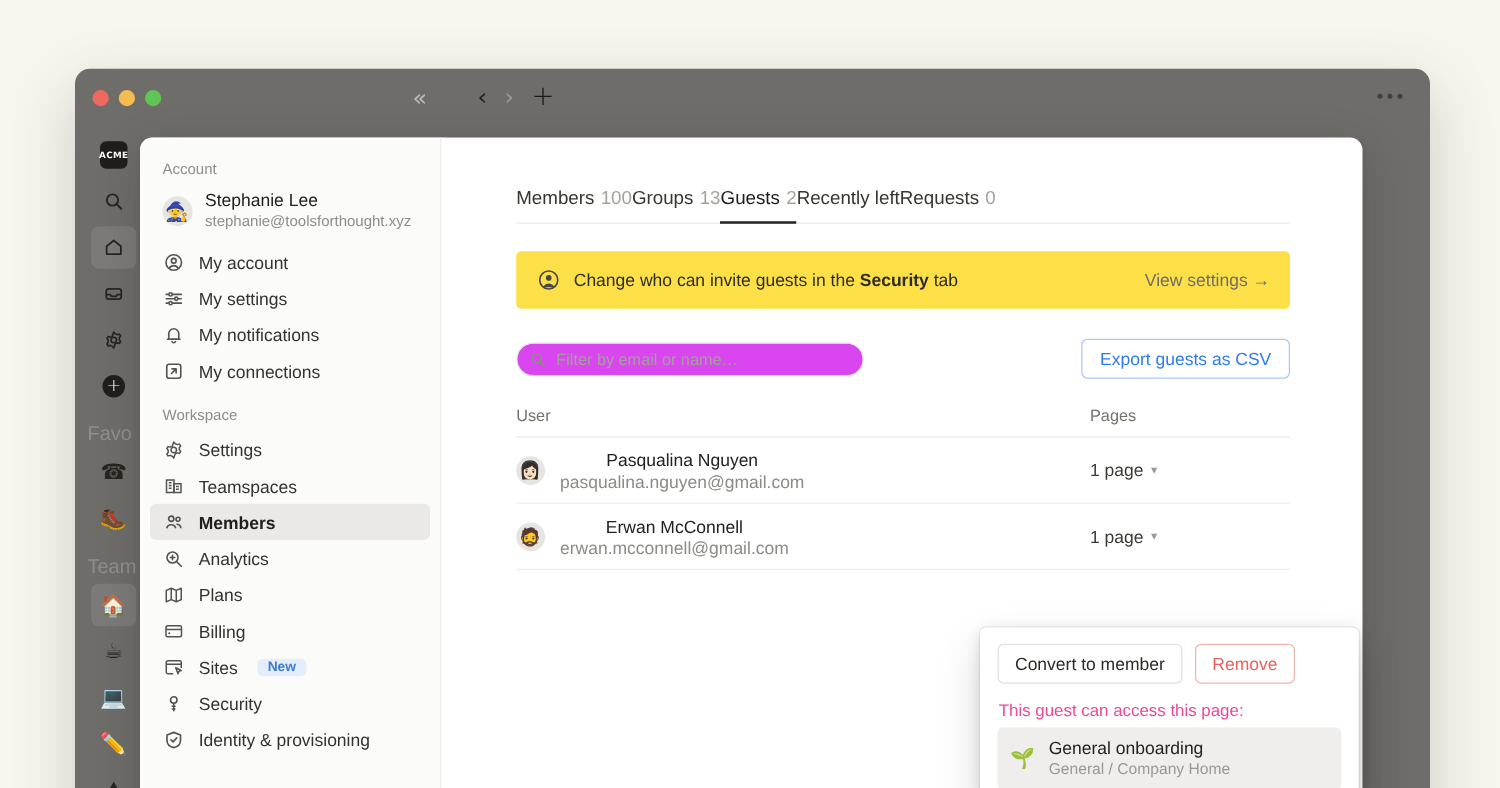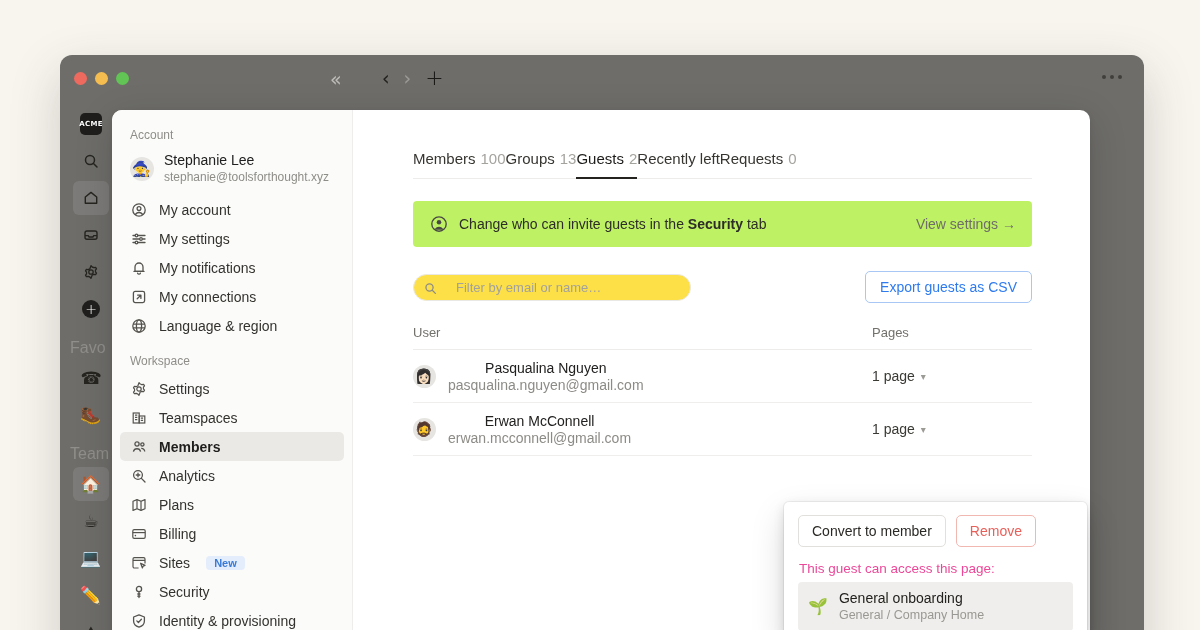--- a/index.html
+++ b/index.html
@@ -154,35 +154,35 @@
   }
   .tab .cnt { color: #A5A39E; margin-left: 5px; }
   .tab.active { color: #1C1B19; }
   .tab.active::after {
     content: ""; position: absolute;
     left: 0; right: 0; bottom: -1px; height: 2px; background: #242320;
   }
 
   .banner {
     margin-top: 22px;
-    height: 46px; background: #bef264; border-radius: 4px;
+    height: 46px; background: #fde047; border-radius: 4px;
     display: flex; align-items: center;
     padding: 0 16px 0 17px;
     justify-content: flex-end;
   }
   .banner-ico { width: 18px; height: 18px; flex:0 0 18px; color: #4A4844; margin-right: 11px; }
   .banner-txt { font-size: 14px; color: #2D2C28; flex: 1; }
   .banner-txt b { font-weight: bold; }
   .banner-link { font-size: 14px; color: #6F6D68; white-space: nowrap; }
 
   .toolbar { margin-top: 24px; display: flex; align-items: center; justify-content: space-between; }
   .search {
     width: 278px; height: 27px;
-    background: #fde047; border: 1px solid #EAE8E5; border-radius: 14px;
-    display: flex; align-items: center; padding: 0 10px; gap: 19px;
+    background: #d946ef; border: 1px solid #EAE8E5; border-radius: 14px;
+    display: flex; align-items: center; padding: 0 10px; gap: 8px;
   }
   .search-ico { width: 13px; height: 13px; color: #8E8C87; flex:0 0 13px; }
   .search input {
     border: 0; outline: 0; background: transparent;
     font-size: 13px; color: #33322E; width: 100%;
     font-family: "Liberation Sans", sans-serif;
   }
   .search input::placeholder { color: #A3A19C; }
   .export-btn {
     border: 1px solid #A8C7F5; border-radius: 5px;
@@ -368,30 +368,20 @@
         <span>My notifications</span>
       </div>
       <div class="menu-item">
         <span class="menu-ico">
             <svg width="16" height="16" viewBox="0 0 16 16" fill="none" stroke="currentColor" stroke-width="1.3">
               <rect x="2.4" y="2.4" width="11.2" height="11.2" rx="1.8"></rect>
               <path d="M6.2 9.8 9.9 6.1M6.6 6.1h3.3v3.3" stroke-linecap="round" stroke-linejoin="round"></path>
             </svg>
           </span>
         <span>My connections</span>
-      </div>
-      <div class="menu-item">
-        <span class="menu-ico">
-            <svg width="16" height="16" viewBox="0 0 16 16" fill="none" stroke="currentColor" stroke-width="1.3">
-              <circle cx="8" cy="8" r="6.2"></circle>
-              <ellipse cx="8" cy="8" rx="2.6" ry="6.2"></ellipse>
-              <path d="M2 6.1h12M2 9.9h12"></path>
-            </svg>
-          </span>
-        <span>Language &amp; region</span>
       </div>
 
       <div class="menu-section tight">Workspace</div>
 
       <div class="menu-item">
         <span class="menu-ico">
             <svg width="16" height="16" viewBox="0 0 16 16" fill="none" stroke="currentColor" stroke-width="1.2">
               <circle cx="8" cy="8" r="2.2"></circle>
               <path d="M8 1.6 9.2 3a5.6 5.6 0 0 1 1.6.7l1.8-.4.9 1.5-1.1 1.4q.1.4.1.8t-.1.8l1.1 1.4-.9 1.5-1.8-.4a5.6 5.6 0 0 1-1.6.7L8 14.4 6.8 13a5.6 5.6 0 0 1-1.6-.7l-1.8.4-.9-1.5 1.1-1.4Q3.5 9.4 3.5 9t.1-.8L2.5 6.8l.9-1.5 1.8.4A5.6 5.6 0 0 1 6.8 5z" stroke-linejoin="round"></path>
             </svg>

